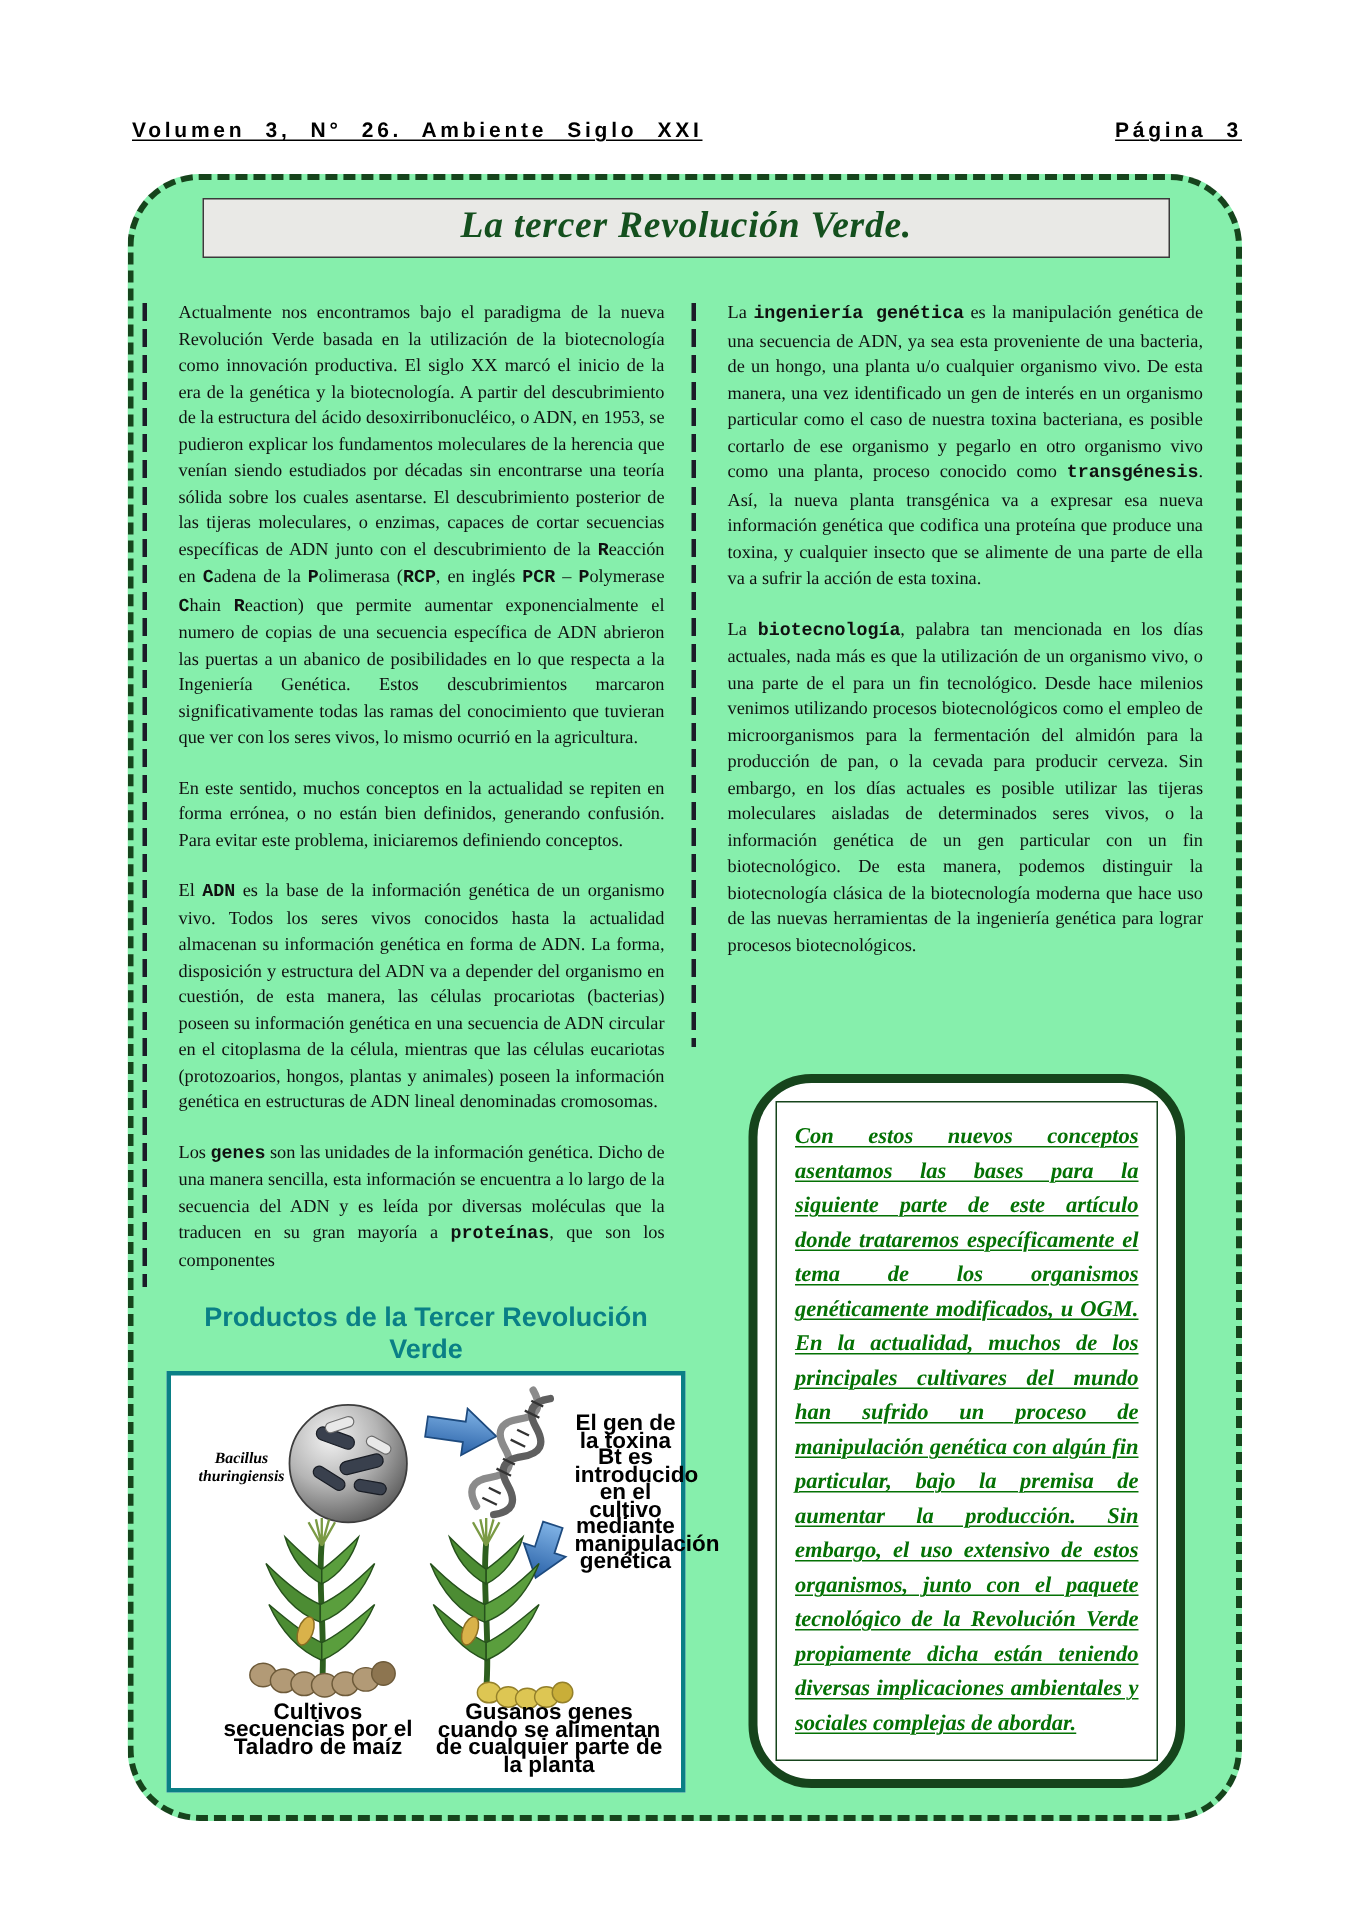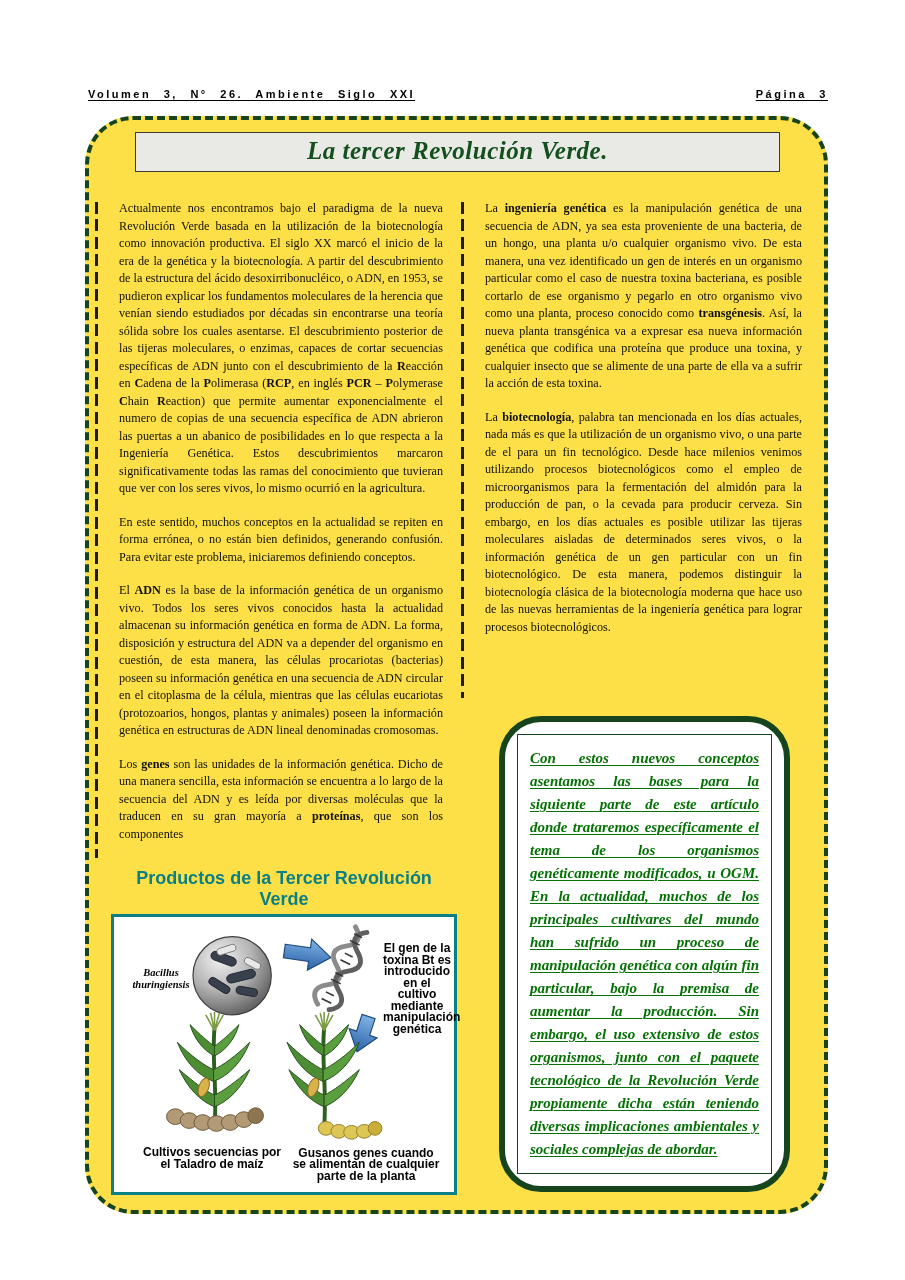--- a/index.html
+++ b/index.html
@@ -4,32 +4,32 @@
 <style>
   * { margin:0; padding:0; box-sizing:border-box; }
   html,body { background:#ffffff; }
   body {
     width:905px; height:1280px; position:relative; overflow:hidden;
     font-family:"Liberation Serif", serif; color:#111;
   }
 
   
   .header {
-    position:absolute; top:88px; left:88px; right:77px;
+    position:absolute; top:78px; left:88px; right:77px;
     display:flex; justify-content:space-between; align-items:baseline;
     font-family:"Liberation Sans", sans-serif; font-weight:bold;
-    font-size:11px; letter-spacing:2.5px; word-spacing:7px; color:#000;
+    font-size:14px; letter-spacing:2.5px; word-spacing:7px; color:#000;
   }
   .header span { text-decoration:underline; text-underline-offset:2px; }
 
   
   .frame {
     position:absolute; top:116px; left:85px; width:743px; height:1098px;
     border:4px dashed var(--frame-green, #16441c);
-    border-radius:48px; padding:8px 4px 0 6px; background:#fde047;
+    border-radius:48px; padding:8px 4px 0 6px; background:#86efac;
   }
 
   .title-box {
     margin:4px 40px 12px 40px; background:#e9e9e6;
     border:1.5px solid #3a3a3a; text-align:center; padding:4px 0 6px;
   }
   .title-box span {
     font-size:25px; font-weight:bold; font-style:italic;
     color:var(--title-green, #14501e); letter-spacing:.5px;
   }
@@ -44,36 +44,36 @@
     text-align:justify; color:#101010;
   }
   .col-text::before {
     content:""; position:absolute; left:-8px; top:2px;
     height:calc(100% - 4px); width:2.5px;
     background:repeating-linear-gradient(to bottom, #1c1c28 0 12px, transparent 12px 17.5px);
   }
   .col-left  .col-text { min-height:660px; }
   .col-right .col-text { min-height:500px; }
   .para { margin:16px; }
-  .para b { font-weight:bold; }
+  .para b { font-weight:bold;font-family:Liberation Mono, monospace; }
 
   
   .figure-title {
     margin:8px 0 4px 8px; width:346px; text-align:center;
     font-family:"Liberation Sans", sans-serif; font-weight:bold;
     font-size:18px; color:var(--figure-teal, #0a7f86);
   }
   .figure-box {
     position:relative; margin-left:8px; width:346px; height:281px;
     border:3px solid var(--figure-teal, #0a7f86); background:#fff;
   }
   .fig-svg { position:absolute; inset:0; width:100%; height:100%; }
   .fig-label {
     position:absolute; font-family:"Liberation Sans", sans-serif;
-    font-weight:bold; font-size:12px; line-height:11.5px;
+    font-weight:bold; font-size:15px; line-height:11.5px;
     text-align:center; color:#000;
   }
   .fig-label.bacillus {
     left:8px; top:24px; width:78px; font-style:italic;
     font-family:"Liberation Serif", serif; font-size:10.5px; line-height:12px;margin-top:26px;
   }
   .fig-label.gene     { right:3px; top:26px; width:68px; }
   .fig-label.cap-left { left:28px; bottom:22px; width:140px; }
   .fig-label.cap-right{ left:176px; bottom:10px; width:152px; }
 

